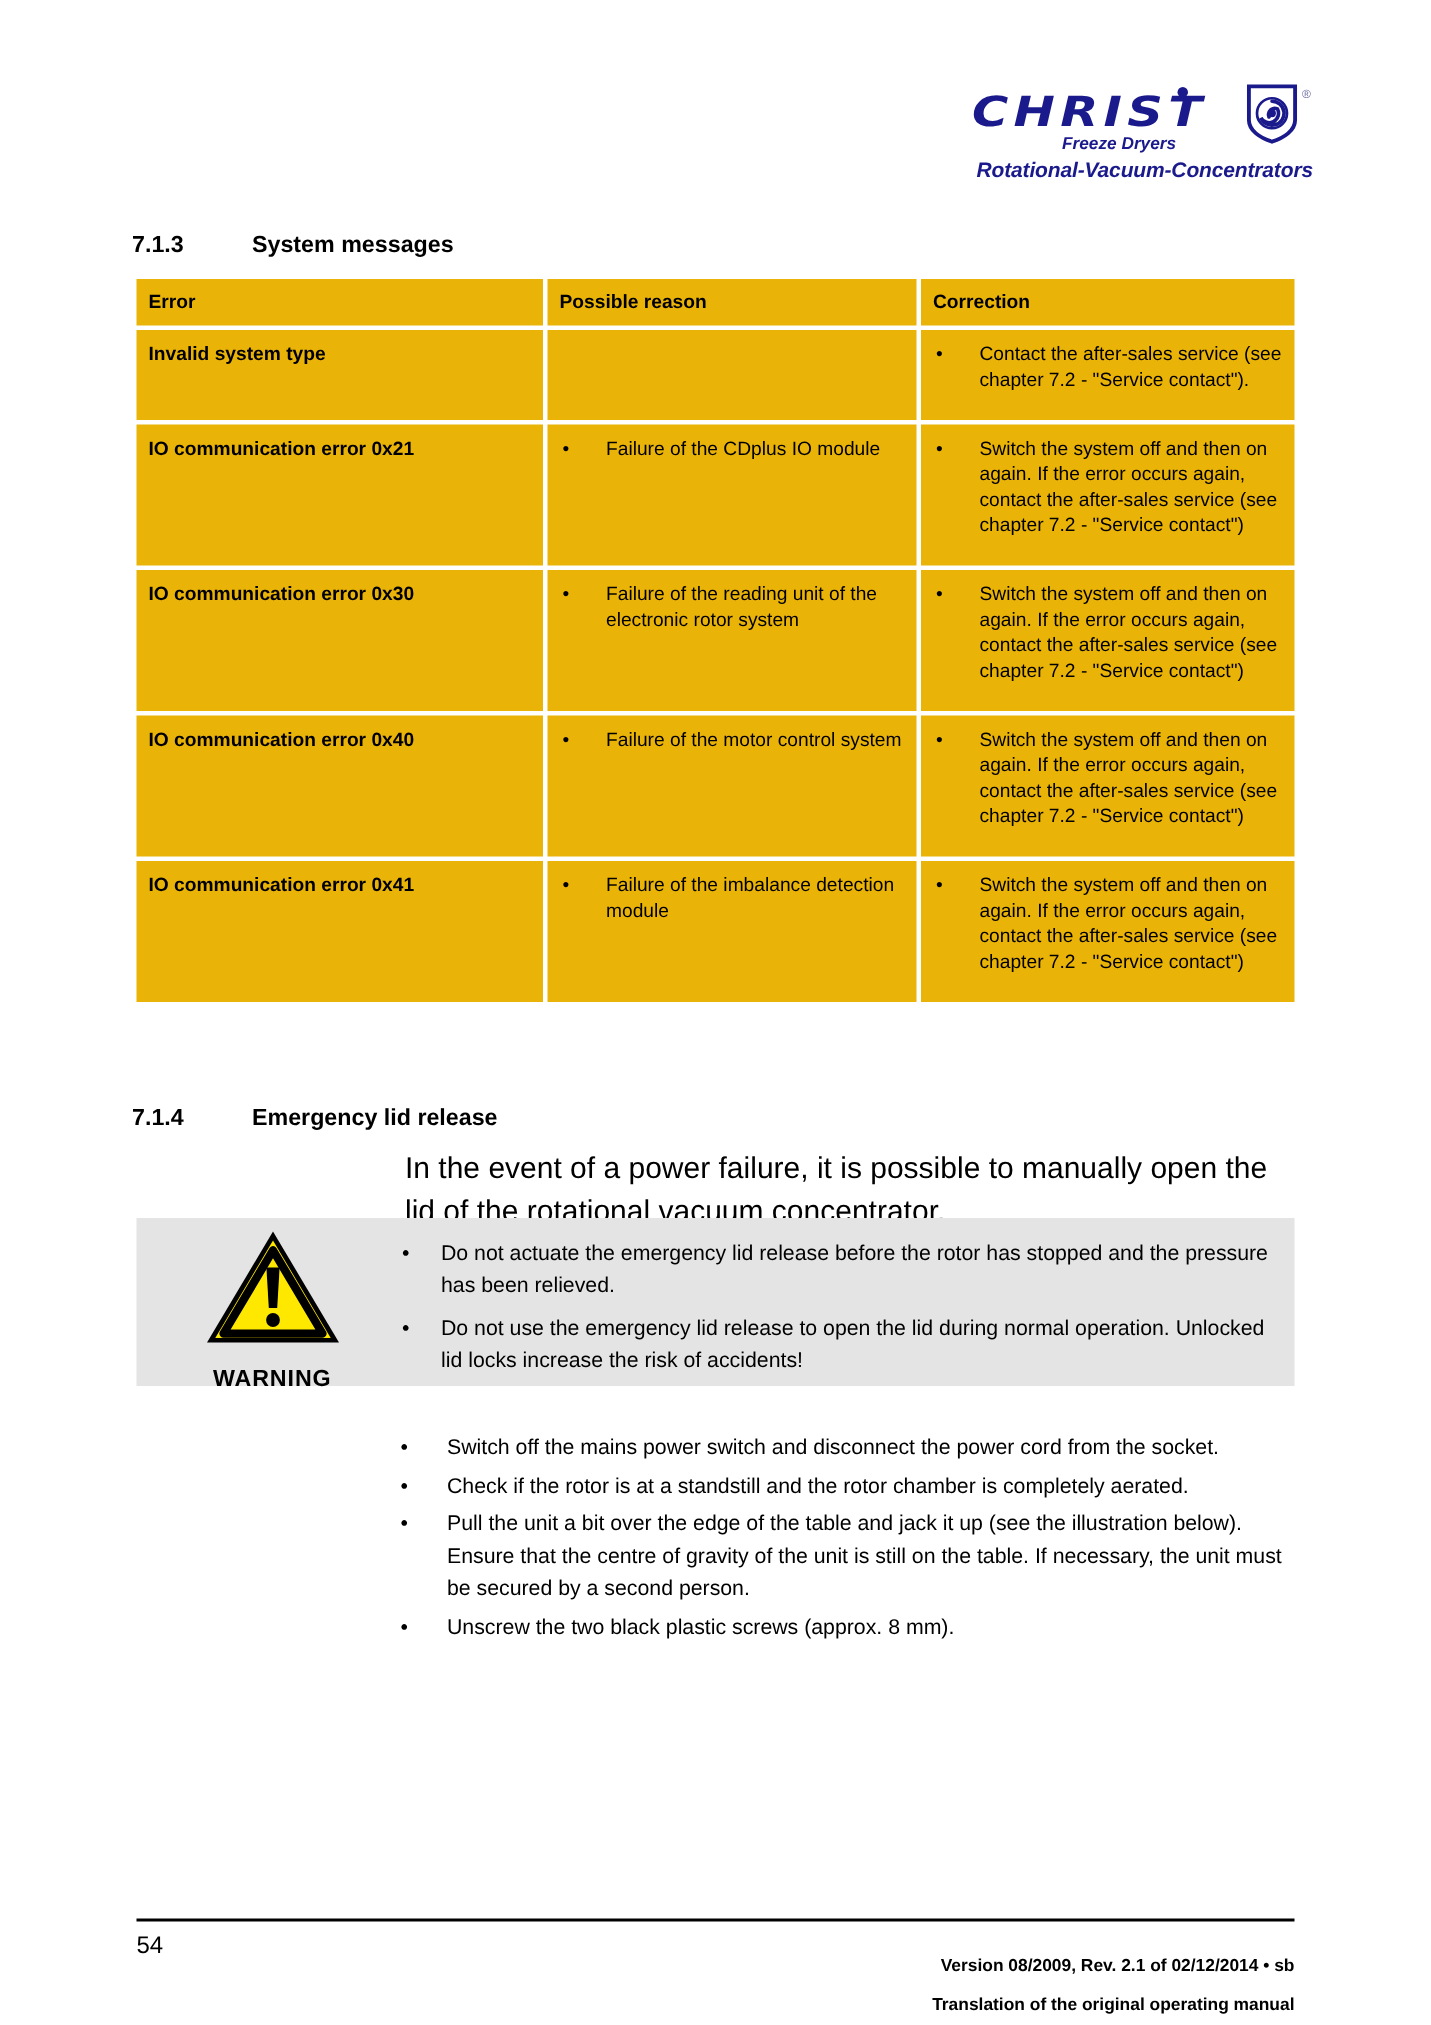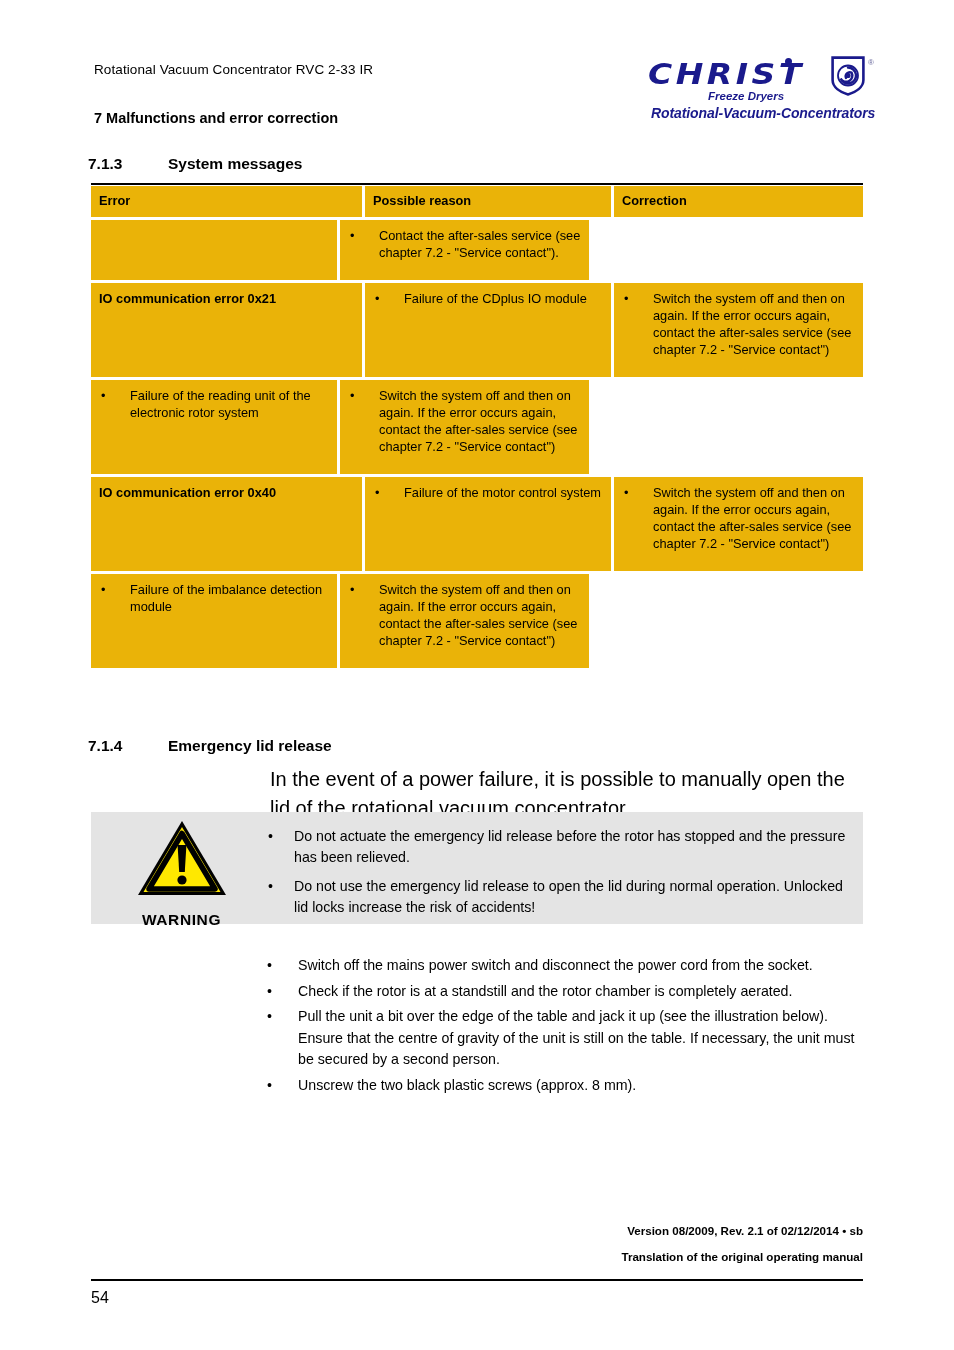--- a/index.html
+++ b/index.html
@@ -267,41 +267,36 @@
   }
   .footer-page {
     position: absolute;
     left: 91px;
     top: 1289px;
     font-size: 16px;
   }
   .footer-right {
     position: absolute;
     left: 400px;
-    top: 1224px;
+    top: 1304px;
     width: 463px;
     text-align: right;
   }
   .footer-line {
     font-size: 11.6px;
     font-weight: bold;
     line-height: 1.2;
   }
   .footer-line.l1 { margin-bottom: 12px; }
 </style>
 </head>
 <body>
 
 <div class="page">
 
-  <div class="header">
-    <div class="header-doctitle">Rotational Vacuum Concentrator RVC 2-33 IR</div>
-    <div class="header-chapter">7 Malfunctions and error correction</div>
-    <div class="header-rule"></div>
-  </div>
 
   <div class="logo">
     <div class="logo-word">CHRIST</div>
     <div class="logo-dot"></div>
     <div class="logo-sub1">Freeze Dryers</div>
     <div class="logo-sub2">Rotational-Vacuum-Concentrators</div>
     <svg class="logo-shield" viewBox="0 0 34 40">
       <path d="M1.6 1.6 H32.4 V24 C32.4 31 25 36 17 38.4 C9 36 1.6 31 1.6 24 Z" fill="none" stroke="#1a1a8c" stroke-width="2.6"></path>
       <circle cx="17" cy="19.5" r="10" fill="none" stroke="#1a1a8c" stroke-width="1.8"></circle>
       <path d="M17 11.5 A8 8 0 1 1 9.6 22.5 A6.2 6.2 0 1 0 20.6 16.6 A4.2 4.2 0 0 0 15 22" fill="none" stroke="#1a1a8c" stroke-width="2.4" stroke-linecap="round"></path>
@@ -316,20 +311,23 @@
 
   <div class="table">
 
     <div class="trow header-row">
       <div class="tcell c0">Error</div>
       <div class="tcell c1">Possible reason</div>
       <div class="tcell c2">Correction</div>
     </div>
 
     <div class="trow h-r0">
+      <div class="tcell c0">
+        <span class="errname">Invalid system type</span>
+      </div>
       <div class="tcell c1"></div>
       <div class="tcell c2">
         <div class="bul">
           <span class="dot">•</span>
           <span class="txt">Contact the after-sales service (see chapter 7.2 - "Service contact").</span>
         </div>
       </div>
     </div>
 
     <div class="trow h-r1">
@@ -344,20 +342,23 @@
       </div>
       <div class="tcell c2">
         <div class="bul">
           <span class="dot">•</span>
           <span class="txt">Switch the system off and then on again. If the error occurs again, contact the after-sales service (see chapter 7.2 - "Service contact")</span>
         </div>
       </div>
     </div>
 
     <div class="trow h-r2">
+      <div class="tcell c0">
+        <span class="errname">IO communication error 0x30</span>
+      </div>
       <div class="tcell c1">
         <div class="bul">
           <span class="dot">•</span>
           <span class="txt">Failure of the reading unit of the electronic rotor system</span>
         </div>
       </div>
       <div class="tcell c2">
         <div class="bul">
           <span class="dot">•</span>
           <span class="txt">Switch the system off and then on again. If the error occurs again, contact the after-sales service (see chapter 7.2 - "Service contact")</span>
@@ -377,20 +378,23 @@
       </div>
       <div class="tcell c2">
         <div class="bul">
           <span class="dot">•</span>
           <span class="txt">Switch the system off and then on again. If the error occurs again, contact the after-sales service (see chapter 7.2 - "Service contact")</span>
         </div>
       </div>
     </div>
 
     <div class="trow h-r4">
+      <div class="tcell c0">
+        <span class="errname">IO communication error 0x41</span>
+      </div>
       <div class="tcell c1">
         <div class="bul">
           <span class="dot">•</span>
           <span class="txt">Failure of the imbalance detection module</span>
         </div>
       </div>
       <div class="tcell c2">
         <div class="bul">
           <span class="dot">•</span>
           <span class="txt">Switch the system off and then on again. If the error occurs again, contact the after-sales service (see chapter 7.2 - "Service contact")</span>

